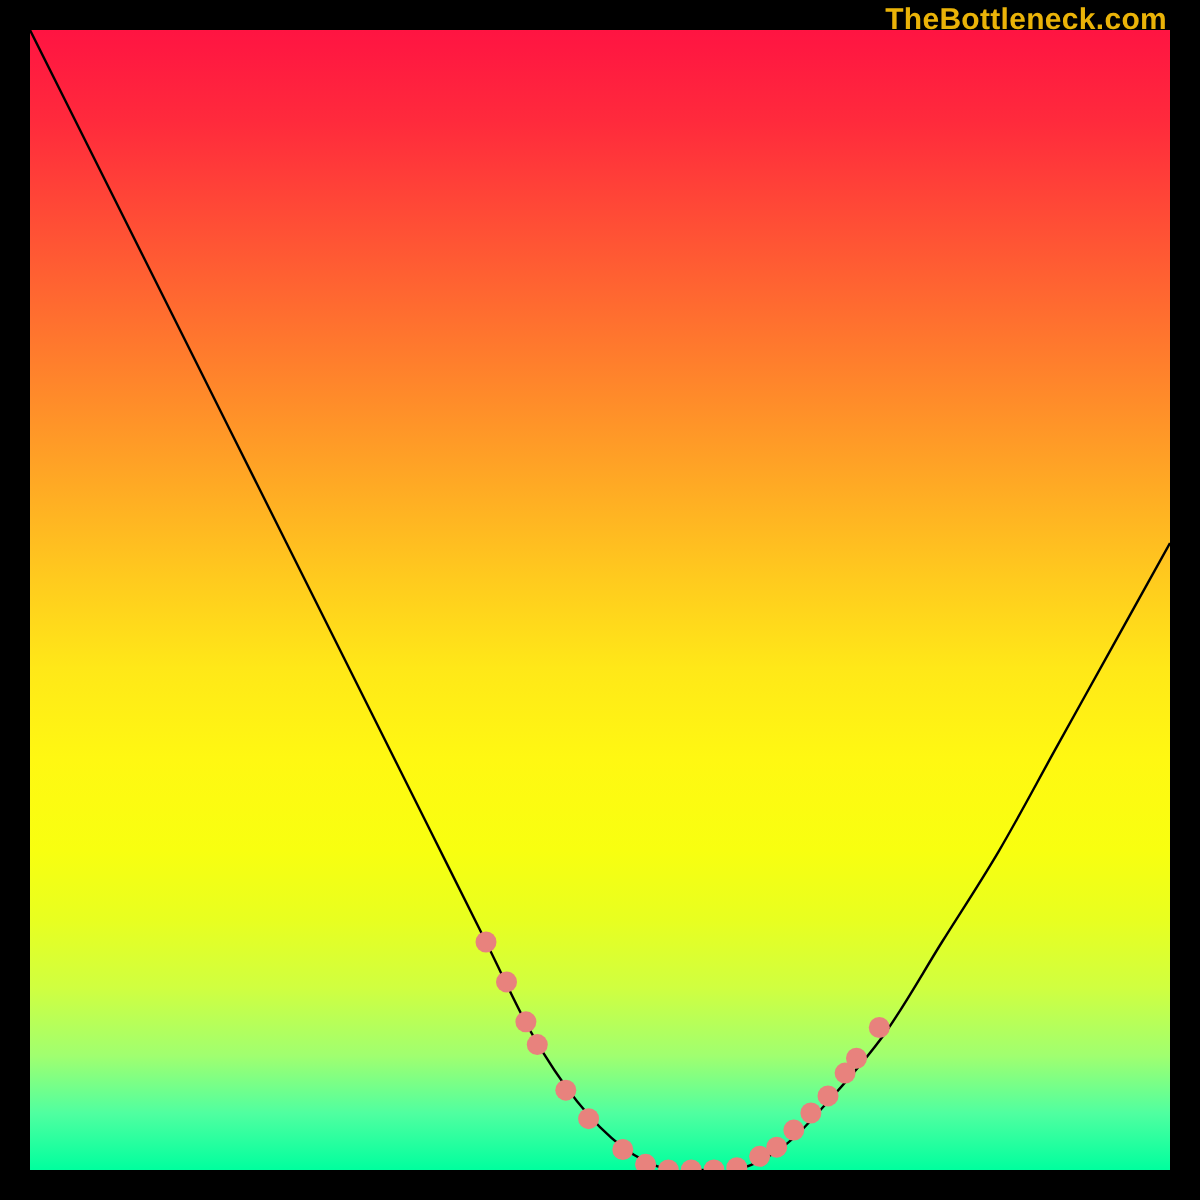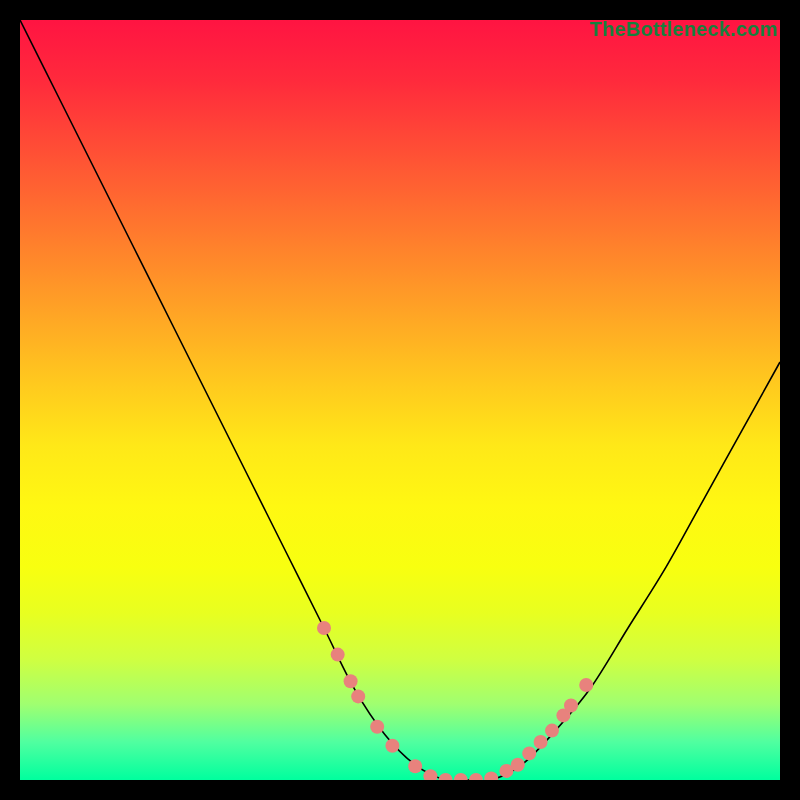--- a/index.html
+++ b/index.html
@@ -29,26 +29,26 @@
       #f8ff10 72%,
       #e8ff20 78%,
       #d0ff40 84%,
       #a0ff70 90%,
       #50ffa0 95%,
       #00ff9e 100%
     );
   }
   .watermark {
     position: absolute;
-    top: 18px;
+    top: 2px;
     right: 22px;
     font-family: Arial, sans-serif;
     font-size: 20px;
     font-weight: bold;
-    color: #15803d;
+    color: #eab308;
     letter-spacing: 0.2px;
   }
   svg.curve {
     position: absolute;
     left: 0;
     top: 0;
     width: 760px;
     height: 760px;
   }
 </style>

